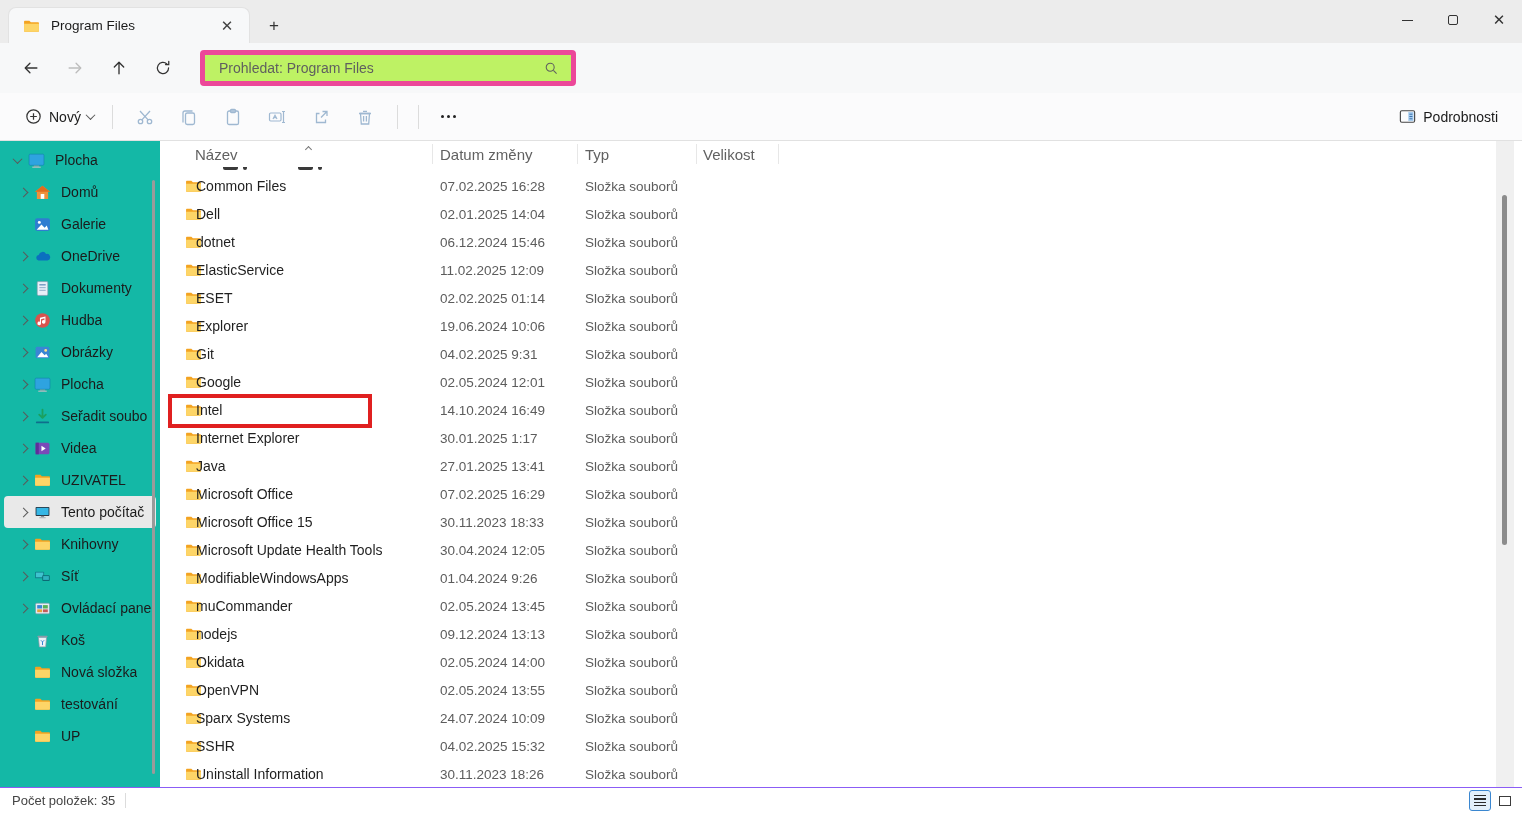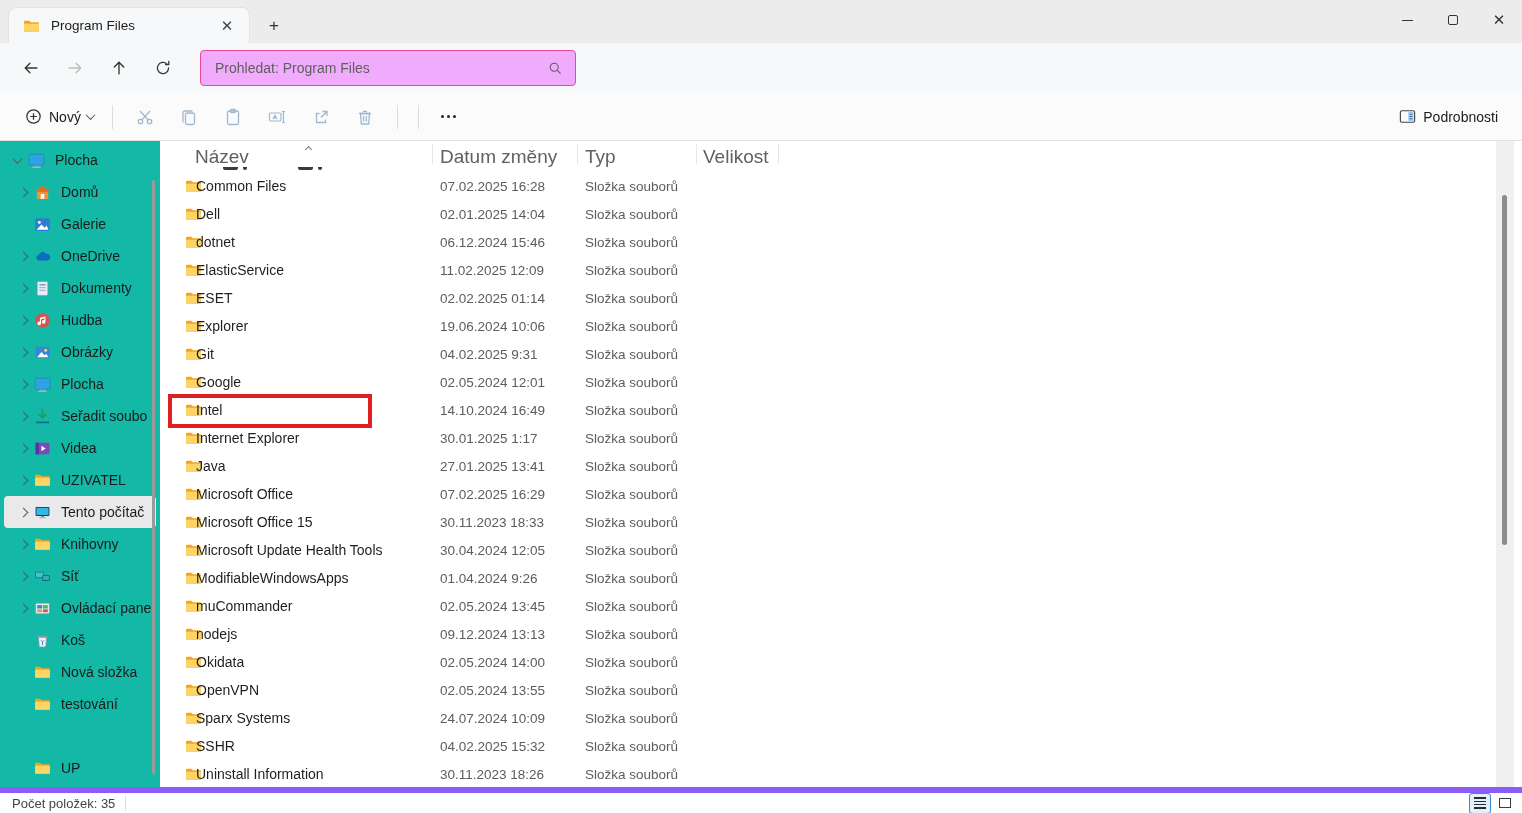--- a/index.html
+++ b/index.html
@@ -22,21 +22,21 @@
 
   
   .addressrow { position:absolute; left:0; top:43px; width:1522px; height:50px; background:#f7f8f9; display:flex; align-items:center; }
   .navbtns { display:flex; align-items:center; gap:10px; padding:0 10px 0 14px; }
   .navbtn { width:34px; height:34px; display:flex; align-items:center; justify-content:center; border-radius:4px; }
   .navbtn svg { width:18px; height:18px; }
   .crumbbar { width:918px; height:36px; background:#fdfdfd; border:1px solid #e5e5e5; border-radius:4px; display:flex; align-items:center; padding:0 10px; margin-left:2px; }
   .crumbbar .pcicon { width:18px; height:18px; margin:0 2px 0 6px; }
   .crumb { font-size:14px; color:#1b1b1b; padding:4px 8px; border-radius:4px; white-space:nowrap; }
   .crumb-sep { color:#555; font-size:12px; padding:0 6px; transform:scaleY(1.4); display:inline-block; }
-  .searchbox { width:376px; height:36px; background:#f0abfc; border:1px solid #ec4899; border-radius:4px; margin-left:10px; display:flex; align-items:center; padding:0 12px 0 14px; }
+  .searchbox { width:376px; height:36px; background:#bef264; border:5px solid #ec4899; border-radius:4px; margin-left:10px; display:flex; align-items:center; padding:0 12px 0 14px; }
   .searchbox .ph { flex:1; font-size:14px; color:#5f5f5f; }
   .searchbox svg { width:16px; height:16px; }
 
   
   .toolbar { position:absolute; left:0; top:93px; width:1522px; height:48px; background:#fbfbfc; border-bottom:1px solid #e1e1e1; display:flex; align-items:center; }
   .tbgroup { display:flex; align-items:center; }
   .tbbtn { display:flex; align-items:center; gap:6px; padding:6px 8px; border-radius:4px; font-size:14px; color:#1b1b1b; }
   .tbbtn svg { width:19px; height:19px; }
   .tbdiv { width:1px; height:24px; background:#dcdcdc; margin:0 10px; }
   .iconbtn { width:44px; height:36px; display:flex; align-items:center; justify-content:center; border-radius:4px; }
@@ -54,27 +54,27 @@
   
   .sidebar { position:absolute; left:0; top:0; width:160px; height:646px; background:#14b8a6; padding-top:3px; overflow:hidden; }
   .sbitem { height:32px; display:flex; align-items:center; padding-left:8px; border-radius:4px; margin:0 4px; position:relative; }
   .sbitem.sel { background:#e9e9e9; }
   .sbitem .sbchev { width:22px; flex:0 0 auto; display:flex; justify-content:center; }
   .sbitem .sbchev .chev { border-color:#5a5a5a; }
   .sbitem.root { padding-left:2px; }
   .sbitem .sbicon { width:17px; height:17px; margin-right:10px; flex:0 0 auto; }
   .sbitem .sbicon svg { width:17px; height:17px; display:block; }
   .sbitem .sblabel { font-size:14px; color:#1b1b1b; white-space:nowrap; overflow:hidden; }
-  .sbitem.gap { margin-top:32px; }
+  .sbitem.gap { }
   .sb-scroll { position:absolute; left:152px; top:39px; width:2.5px; height:594px; background:#9a9a9a; border-radius:2px; }
 
   
   .filelist { position:absolute; left:160px; top:0; width:1336px; height:646px; background:#fff; }
   .lheader { position:absolute; left:0; top:0; width:100%; height:26px; }
-  .lheader .hcell { position:absolute; top:5px; font-size:19px; color:#616161; }
+  .lheader .hcell { position:absolute; top:5px; font-size:15px; color:#616161; }
   .h-name { left:35px; } .h-date { left:280px; } .h-type { left:425px; } .h-size { left:543px; }
   .hsep { position:absolute; top:3px; width:1px; height:20px; background:#e7e7e7; }
   .hs1{left:272px;} .hs2{left:417px;} .hs3{left:536px;} .hs4{left:618px;}
   .sortind { position:absolute; left:146px; top:-3px; width:10px; height:10px; }
   .sortind .chev { border-color:#777; transform:rotate(-135deg); width:5px; height:5px; }
   .partialrow { position:absolute; left:0; top:26px; width:100%; height:6px; overflow:hidden; }
   .partialrow i { position:absolute; top:0; height:2.5px; background:#3a3a3a; border-radius:0 0 2px 2px; display:block; }
   .pm1 { left:63px; width:15px; } .pm2 { left:83px; width:4px; } .pm3 { left:138px; width:15px; } .pm4 { left:158px; width:4px; }
   .rows { position:absolute; left:0; top:31px; width:100%; }
   .frow { height:28px; display:flex; align-items:center; position:relative; }
@@ -87,21 +87,21 @@
 
   
   .list-scrolltrack { position:absolute; left:1496px; top:0; width:18px; height:646px; background:#f0f0f0; }
   .list-scrollthumb { position:absolute; left:6px; top:54px; width:5px; height:350px; background:#8c8c8c; border-radius:3px; }
 
   
   .redbox { position:absolute; border:4px solid #e02020; }
   .hl-elastic { left:168px; top:253px; width:204px; height:34px; }
 
   
-  .statusbar { position:absolute; left:0; top:787px; width:1522px; height:26px; background:#ffffff; border-top:6px solid #8b5cf6; display:flex; align-items:center; }
+  .statusbar { position:absolute; left:0; top:787px; width:1522px; height:26px; background:#ffffff; border-top:1px solid #8b5cf6; display:flex; align-items:center; }
   .statustext { font-size:13px; color:#444; padding-left:12px; }
   .statusdiv { width:1px; height:15px; background:#dcdcdc; margin-left:10px; }
   .viewbtns { margin-left:auto; display:flex; gap:3px; padding-right:6px; }
   .vbtn { width:22px; height:21px; display:flex; align-items:center; justify-content:center; border-radius:3px; border:1px solid transparent; }
   .vbtn.active { background:#e3f0fb; border-color:#3b87d0; }
   .vbtn .lines { display:flex; flex-direction:column; gap:2px; }
   .vbtn .lines i { width:12px; height:1.4px; background:#2b2b2b; display:block; }
   .vbtn .bigicon { width:12px; height:10px; border:1.4px solid #3c3c3c; display:block; }
 </style>
 </head>

